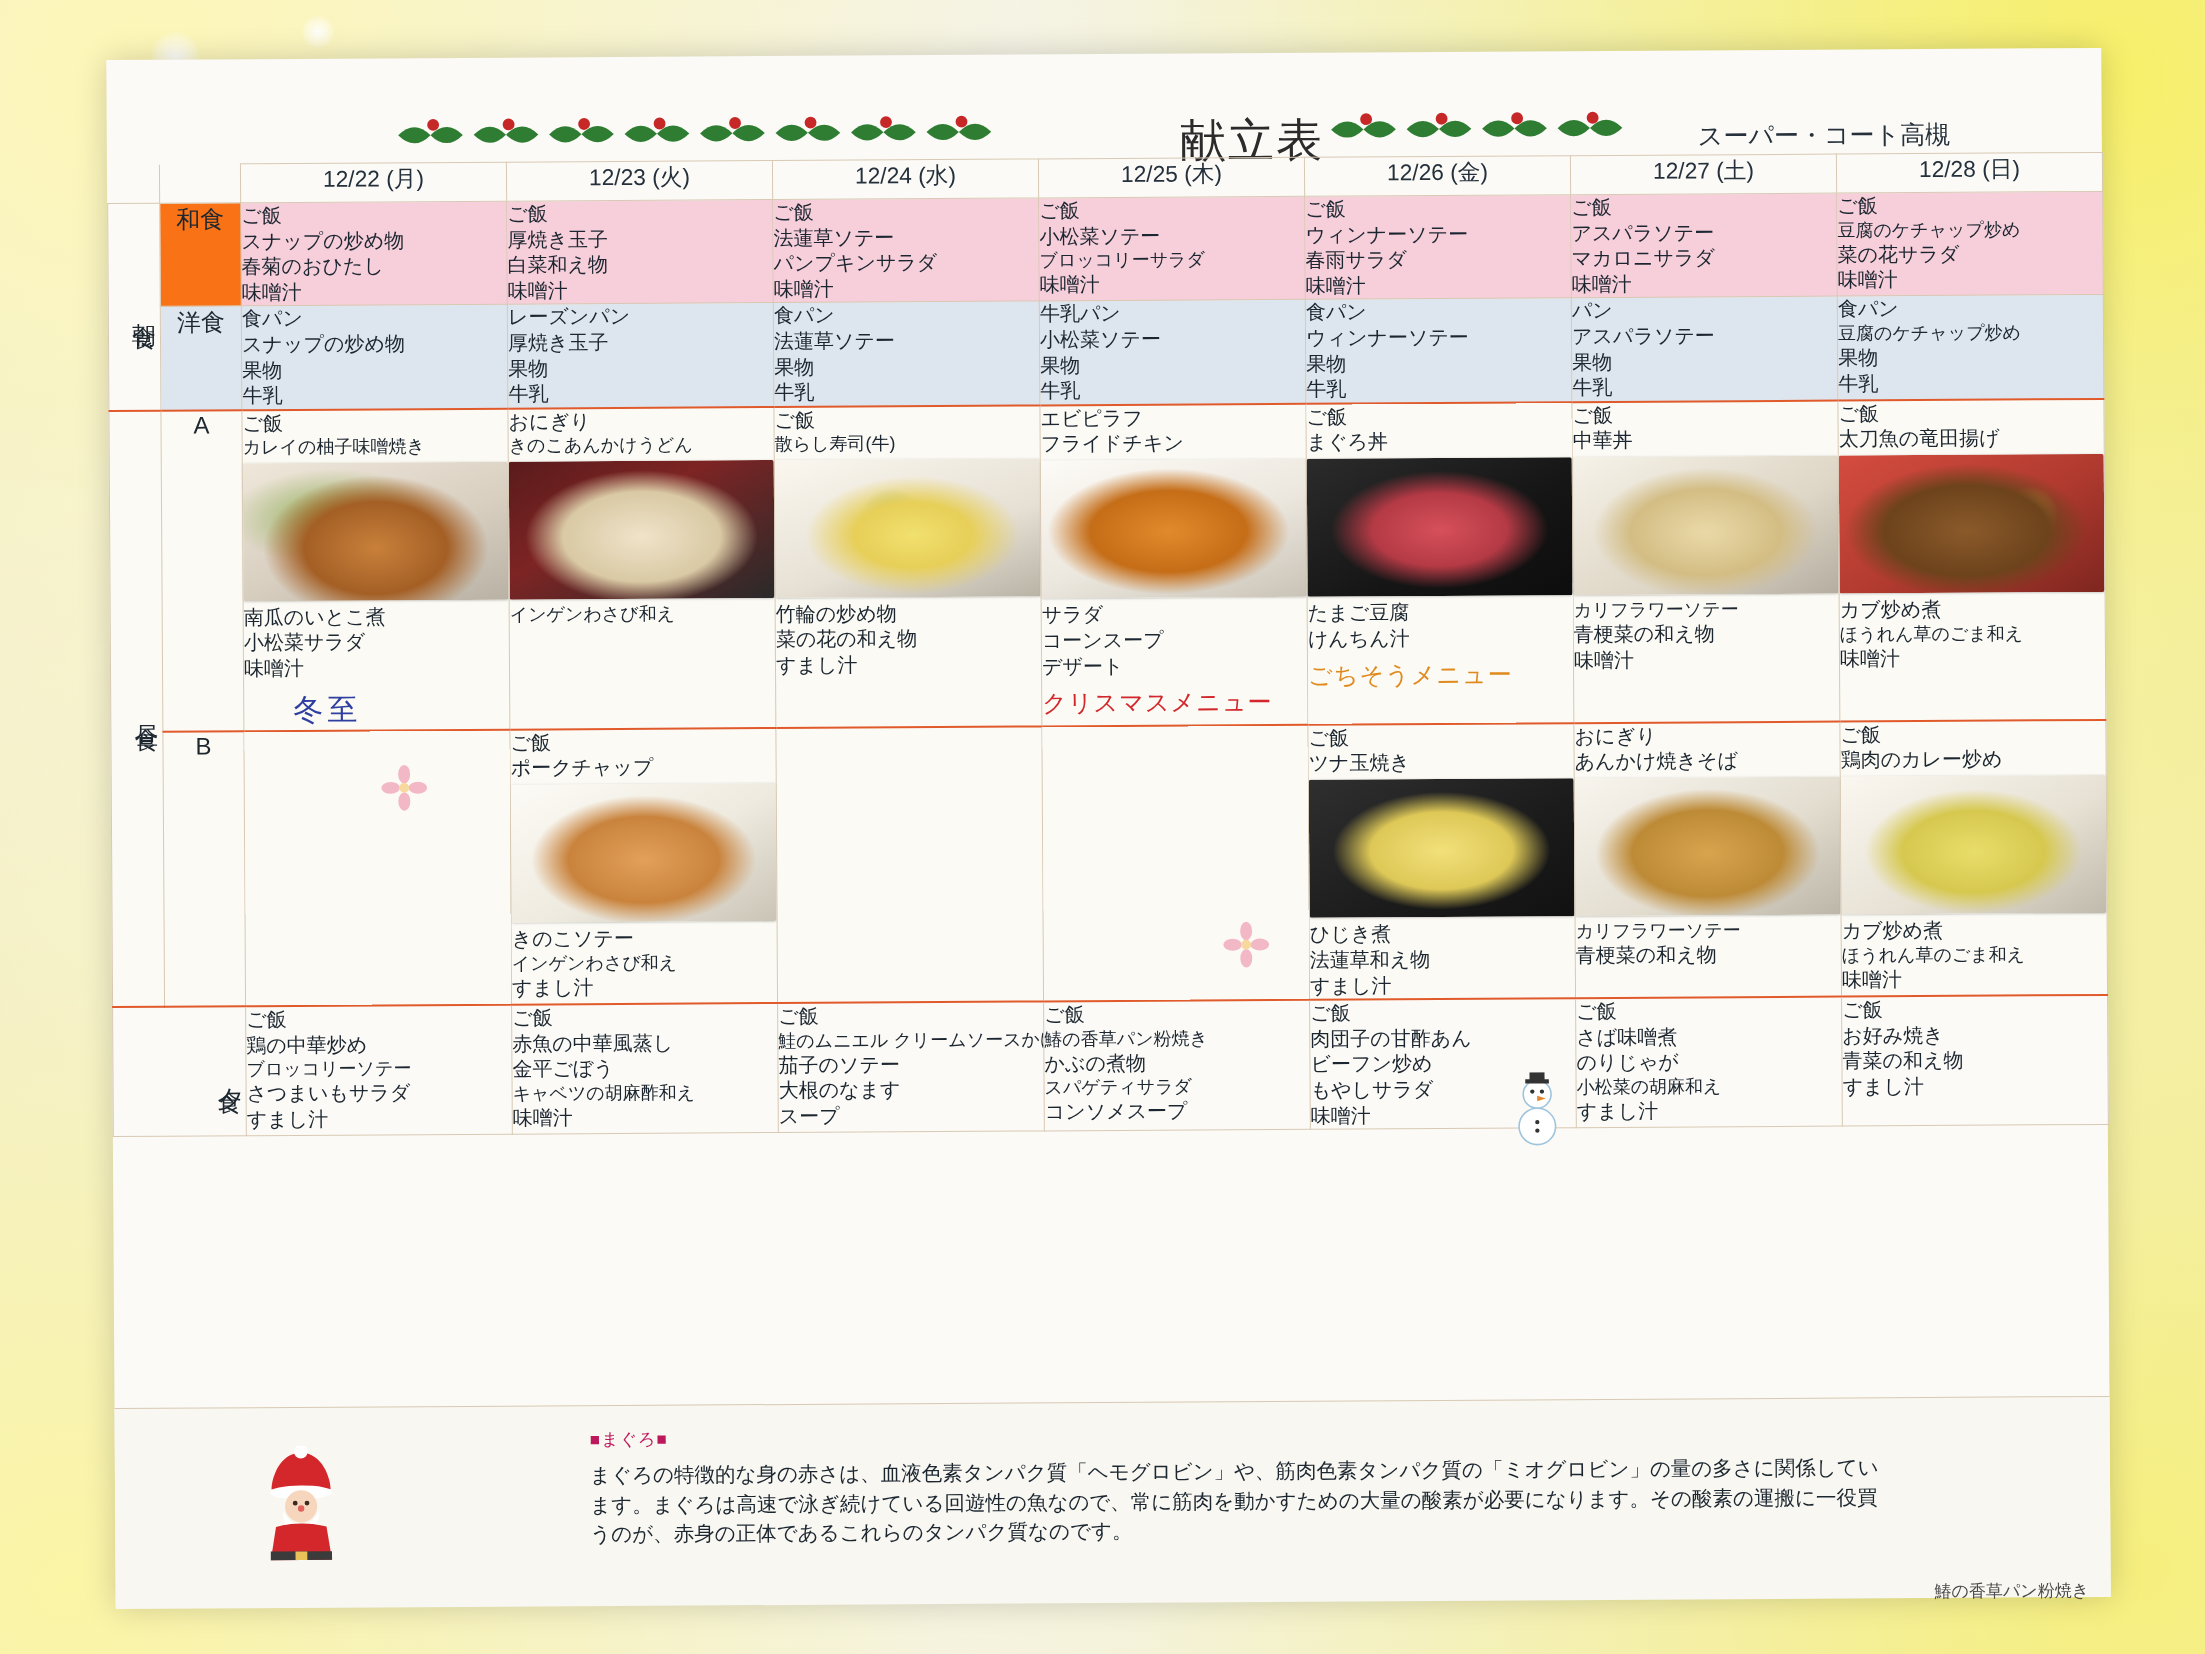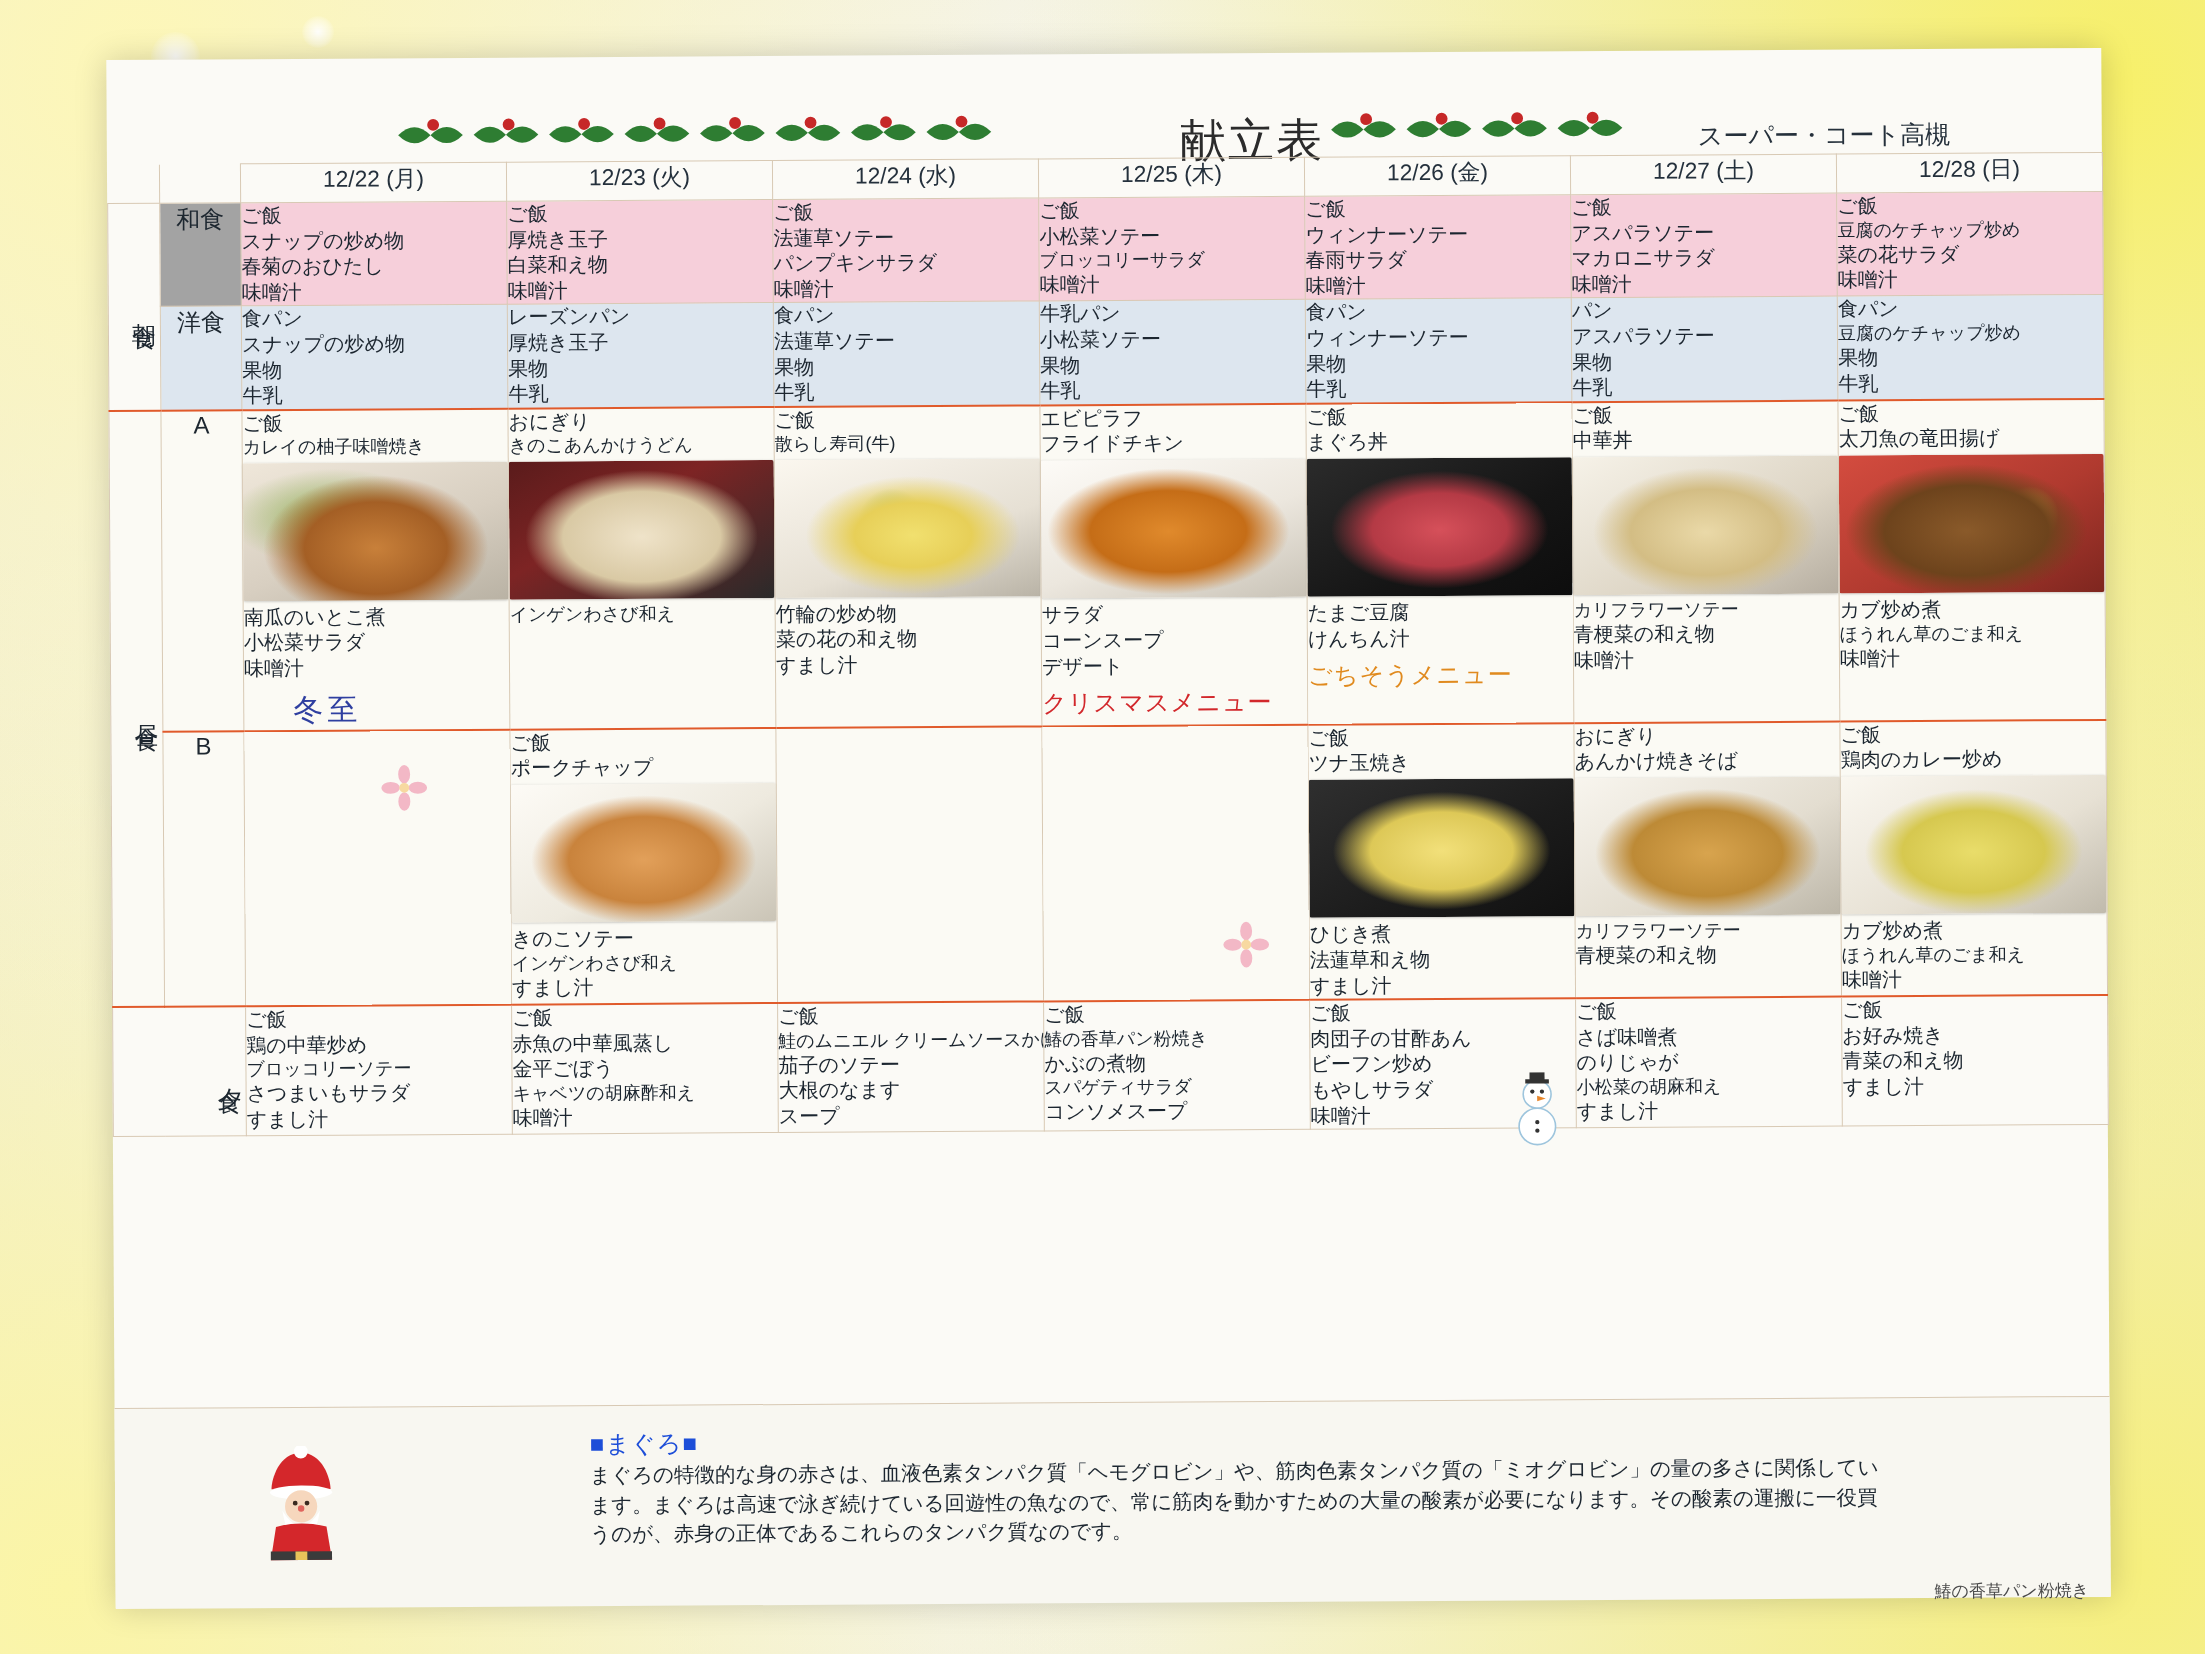--- a/index.html
+++ b/index.html
@@ -120,21 +120,21 @@
     padding: 5.4px 8.6px 7.6px 8.6px;
     font-size: 20px;
     line-height: 1.28;
     color: #1c2630;
   }
   .cell .line { white-space: nowrap; overflow: hidden; }
   .cell .line.sm { font-size: 18px; }
 
   
   .row-washoku td { background: #f6cfda; }
-  .row-washoku td.meal-label, .row-washoku td.cat-label { background: #a3a3a3; }
+  .row-washoku td.meal-label, .row-washoku td.cat-label { background: #f97316; }
   .row-yoshoku td { background: #dde6ef; }
   .row-A td { background: #fbfaf4; }
   .row-B td { background: #fbfaf4; }
   .row-dinner td { background: #fbfaf6; }
 
   .sep-thick { border-top: 2.2px solid #e05a2b !important; }
 
   
   .photo {
     width: 100%;
@@ -219,22 +219,22 @@
     top: 1348px;
     width: 1995px;
     height: 200px;
     border-top: 1.6px solid #d8c9b4;
     background: #f8f7f1;
   }
   .note-title {
     position: absolute;
     left: 475px;
     top: 21.6px;
-    font-size: 24px;
-    color: #1d4ed8;
+    font-size: 17px;
+    color: #be185d;
     letter-spacing: 1.1px;
   }
   .note-body {
     position: absolute;
     left: 475px;
     top: 54px;
     width: 1294px;
     font-size: 20.5px;
     line-height: 1.45;
     color: #1c2630;

